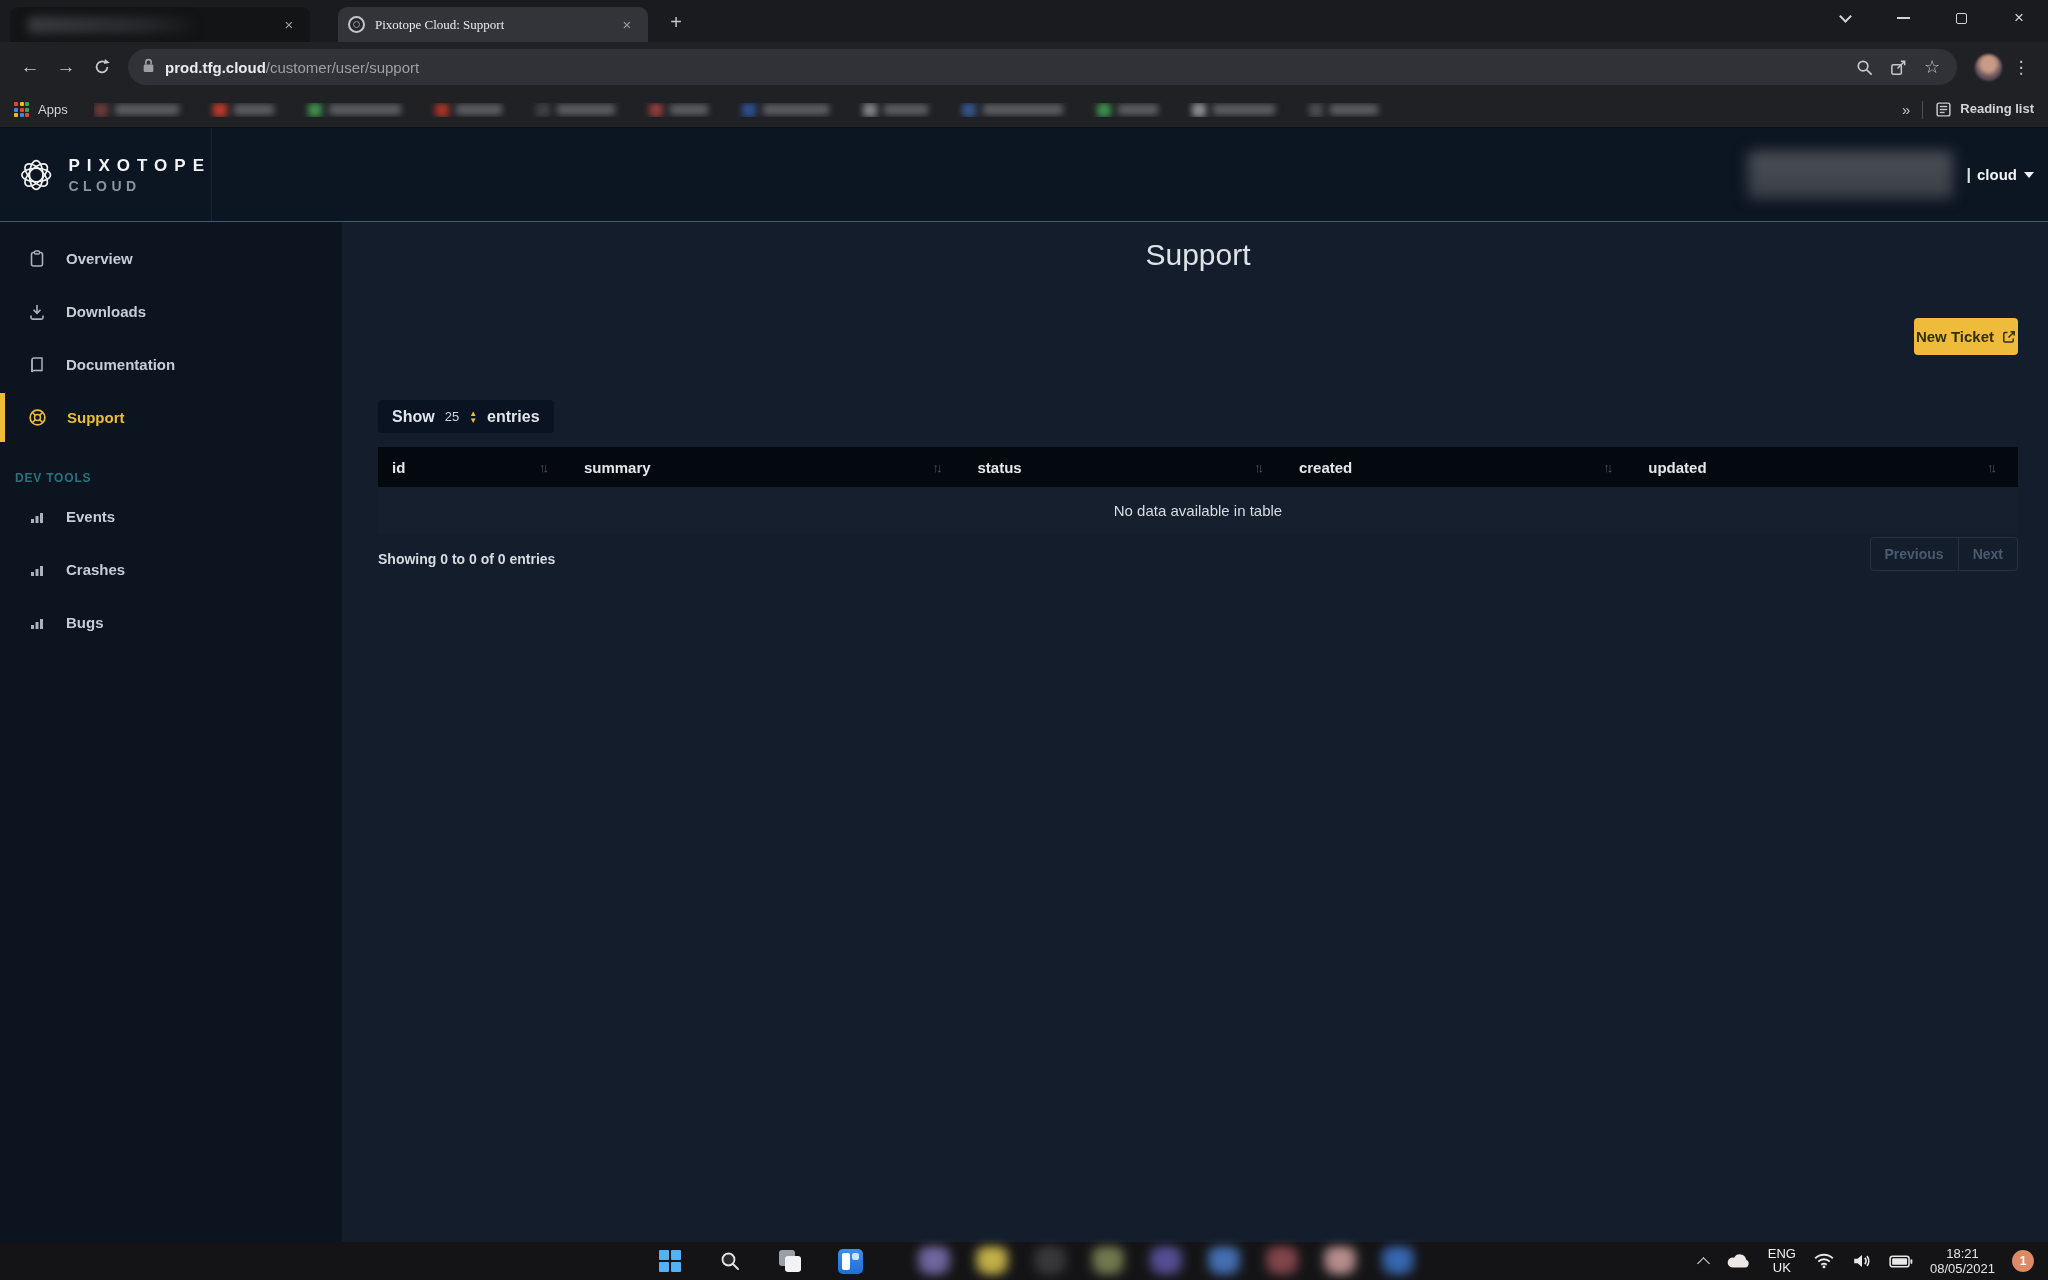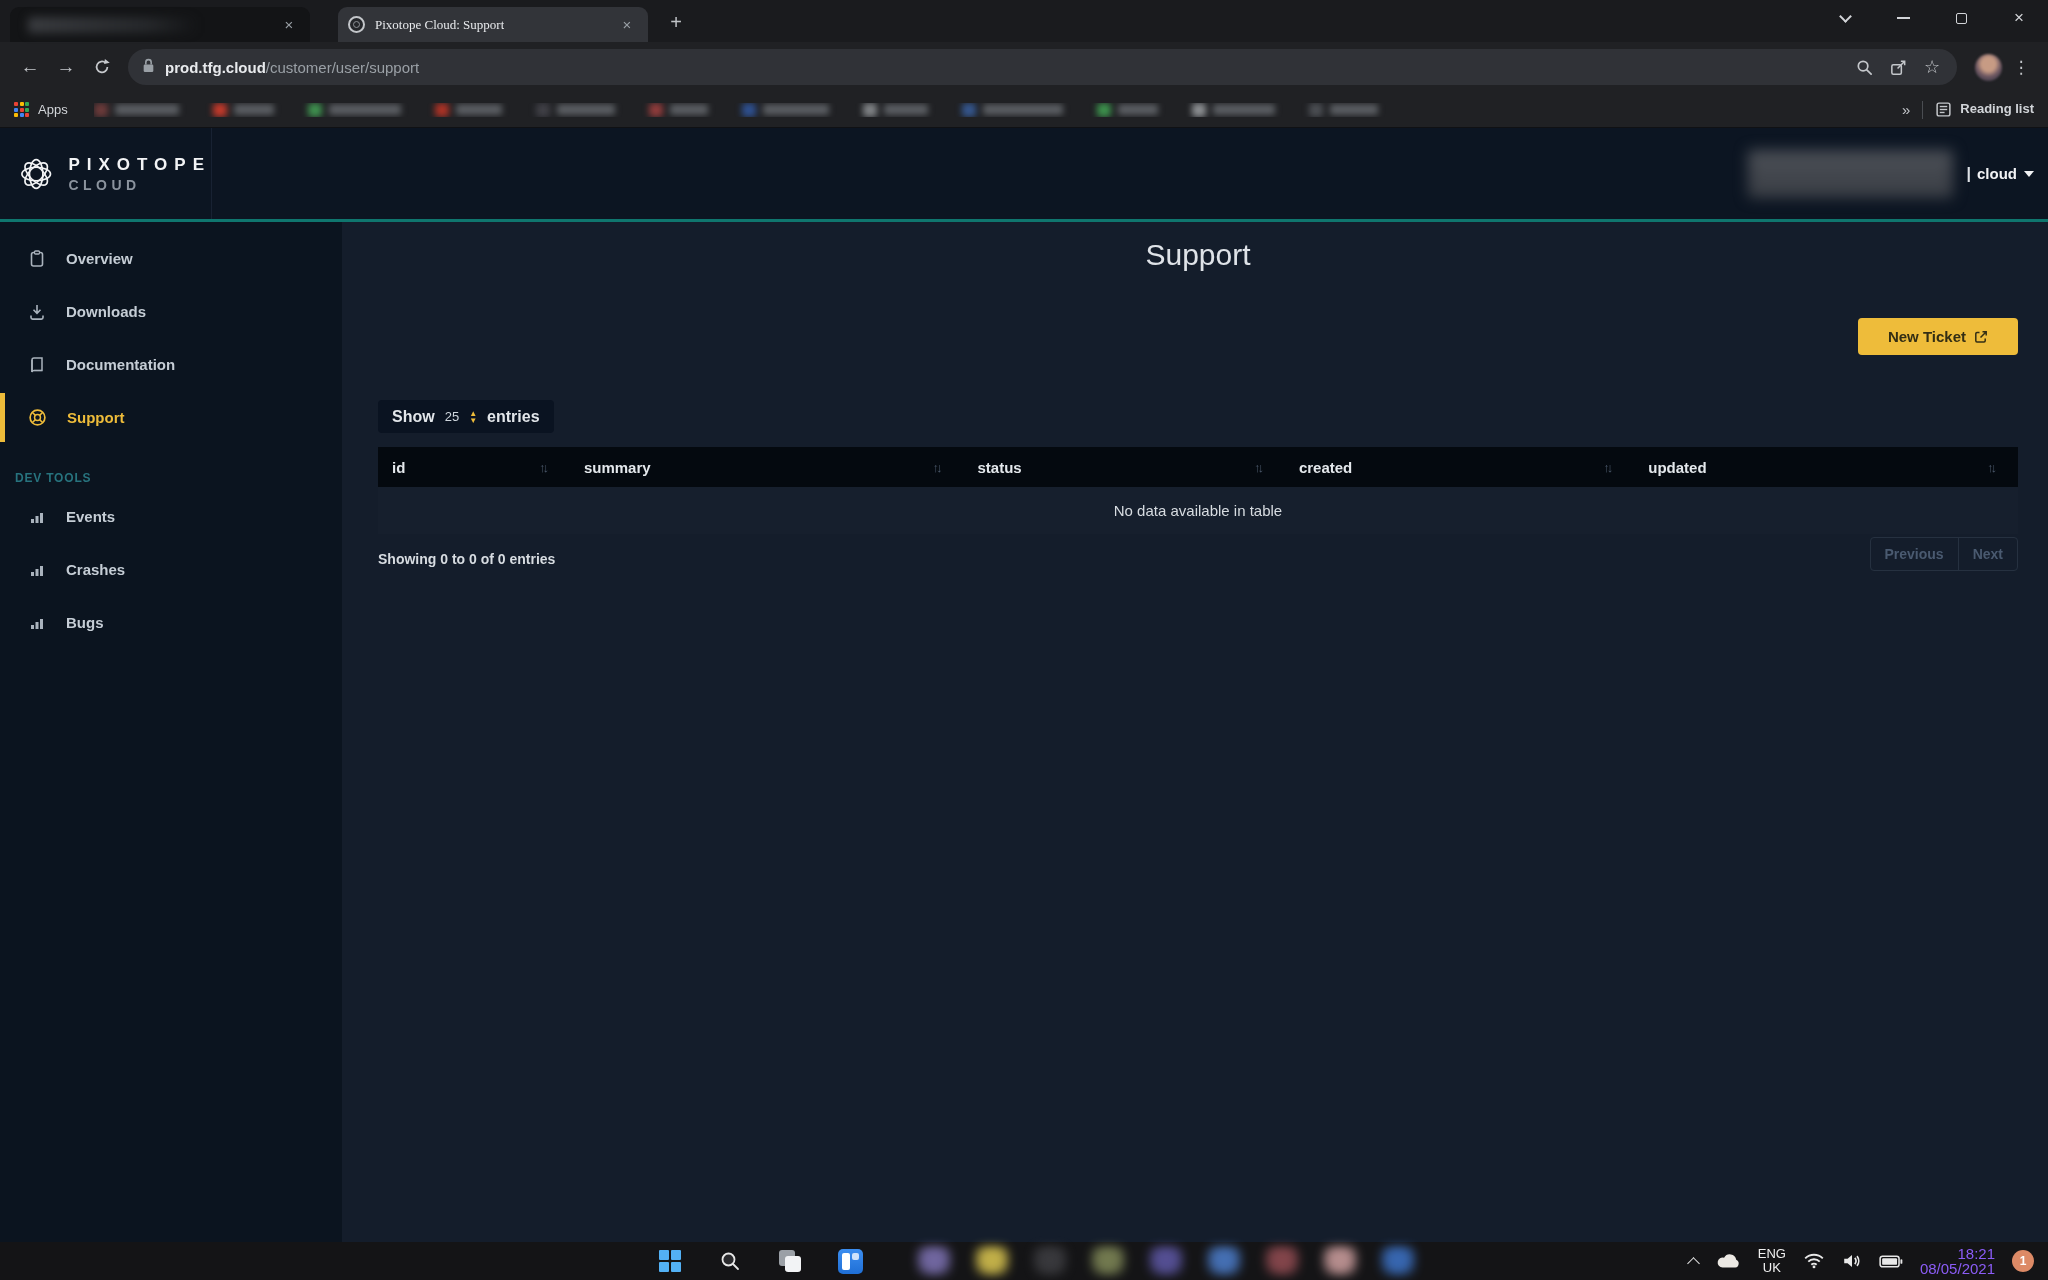--- a/index.html
+++ b/index.html
@@ -54,21 +54,21 @@
   .bm-item { display:flex; align-items:center; gap:7px; filter:blur(3px); }
   .bm-fav { width:14px; height:14px; border-radius:3px; flex:0 0 auto; }
   .bm-text { height:11px; border-radius:2px; background:#5a5d62; }
   .bm-right { margin-left:auto; display:flex; align-items:center; gap:12px; }
   .overflow-chev { color:#c4c7cb; font-size:15px; }
   .bm-divider { width:1px; height:18px; background:#4a4d52; }
   .reading-list { display:flex; align-items:flex-start; gap:8px; color:#d2d5d9; font-size:13px; font-weight:bold; }
 
   
   .app { flex:1; display:flex; flex-direction:column; background:#141d2b; }
-  .app-header { height:94px; background:#0c1522; display:flex; align-items:center; border-bottom:3px solid #0f766e; }
+  .app-header { height:94px; background:#0c1522; display:flex; align-items:center; border-bottom:1px solid #0f766e; }
   .brand { width:212px; height:100%; display:flex; align-items:center; padding-left:16px; border-right:1px solid #182233; }
   .brand-text { margin-left:12px; }
   .brand-line1 { color:#f2f3f5; font-size:17px; font-weight:bold; letter-spacing:7px; }
   .brand-line2 { color:#8b939e; font-size:14px; font-weight:bold; letter-spacing:4.5px; margin-top:2px; }
   .header-right { margin-left:auto; display:flex; align-items:center; padding-right:14px; }
   .email-blob { width:205px; height:48px; border-radius:4px; margin-right:14px;
                 background:linear-gradient(180deg,#4b4f56,#3a3e45); filter:blur(7px); }
   .user-sep { color:#dfe2e6; font-size:16px; font-weight:bold; margin-right:6px; }
   .user-label { color:#f2f3f5; font-size:15px; font-weight:bold; }
   .user-caret { width:0; height:0; border-left:5px solid transparent; border-right:5px solid transparent;
@@ -81,21 +81,21 @@
   .side-item svg { flex:0 0 auto; }
   .side-item.active .lbl { color:#eebc3a; }
   .active-bar { position:absolute; left:0; top:2px; bottom:2px; width:5px; background:#eebc3a; }
   .side-section { color:#27737e; font-size:12px; font-weight:bold; letter-spacing:0.8px;
                   padding-left:15px; margin-top:22px; height:24px; display:flex; align-items:center; }
 
   .main { flex:1; padding:0 30px 0 36px; display:flex; flex-direction:column; }
   .page-title { color:#dfe3e8; font-size:30px; text-align:center; margin-top:16px; font-weight:500; }
   .btn-row { display:flex; justify-content:flex-end; margin-top:46px; }
   .new-ticket { background:#eebc3a; color:#332e14; font-size:15px; font-weight:bold; border:none;
-                border-radius:4px; height:37px; padding:0 30px; display:flex; align-items:center; gap:8px; }
+                border-radius:4px; height:37px; padding:0 2px; display:flex; align-items:center; gap:8px; }
   .controls-row { display:flex; justify-content:space-between; align-items:flex-start; margin-top:44px; }
   .search-input { width:452px; height:44px; background:#0c1523; border:1px solid #2d3b52; border-radius:6px;
                   color:#cfd6dd; font-size:15px; padding:0 14px; outline:none;
                   font-family:"Liberation Sans","DejaVu Sans",sans-serif; }
   .search-input::placeholder { color:#5a6b80; }
   .show-box { background:#0a1321; border-radius:4px; height:33px; display:flex; align-items:center;
               padding:0 14px; gap:10px; margin-top:1px; }
   .show-box .w { color:#e2e6ea; font-size:16px; font-weight:bold; }
   .show-box .v { color:#cfd6dd; font-size:13px; }
   .spinner { display:flex; flex-direction:column; line-height:7px; font-size:8px; color:#eebc3a; }
@@ -127,21 +127,21 @@
   .widgets { width:25px; height:25px; border-radius:5px; background:linear-gradient(180deg,#3c8ef0,#1f6fd6);
              position:relative; }
   .widgets::before { content:""; position:absolute; left:4px; top:4px; width:8px; height:17px; background:#fff; border-radius:2px; }
   .widgets::after  { content:""; position:absolute; right:4px; top:4px; width:7px; height:7px; background:#cfe3fb; border-radius:2px; }
   .tb-apps { display:flex; align-items:center; gap:22px; margin-left:24px; }
   .tb-app { width:36px; height:30px; border-radius:6px; filter:blur(5px); opacity:.9; }
   .tray { position:absolute; right:14px; display:flex; align-items:center; gap:17px; }
   .chev-up { width:9px; height:9px; border-right:1.8px solid #e6e6e6; border-bottom:1.8px solid #e6e6e6;
              transform:rotate(-135deg); margin-top:5px; }
   .lang { color:#f0f0f0; font-size:13px; text-align:center; line-height:14px; }
-  .clock { color:#8b5cf6; font-size:15px; text-align:right; line-height:15px; }
+  .clock { color:#e5e5e5; font-size:13px; text-align:center; line-height:15px; }
   .badge { width:22px; height:22px; border-radius:50%; background:#dd8a66; color:#fff; font-size:12px;
            font-weight:bold; display:flex; align-items:center; justify-content:center; }
 </style>
 </head>
 <body>
 
 <div id="screen">
 
   <div class="tabstrip">
     <div class="tab tab-blurred">

